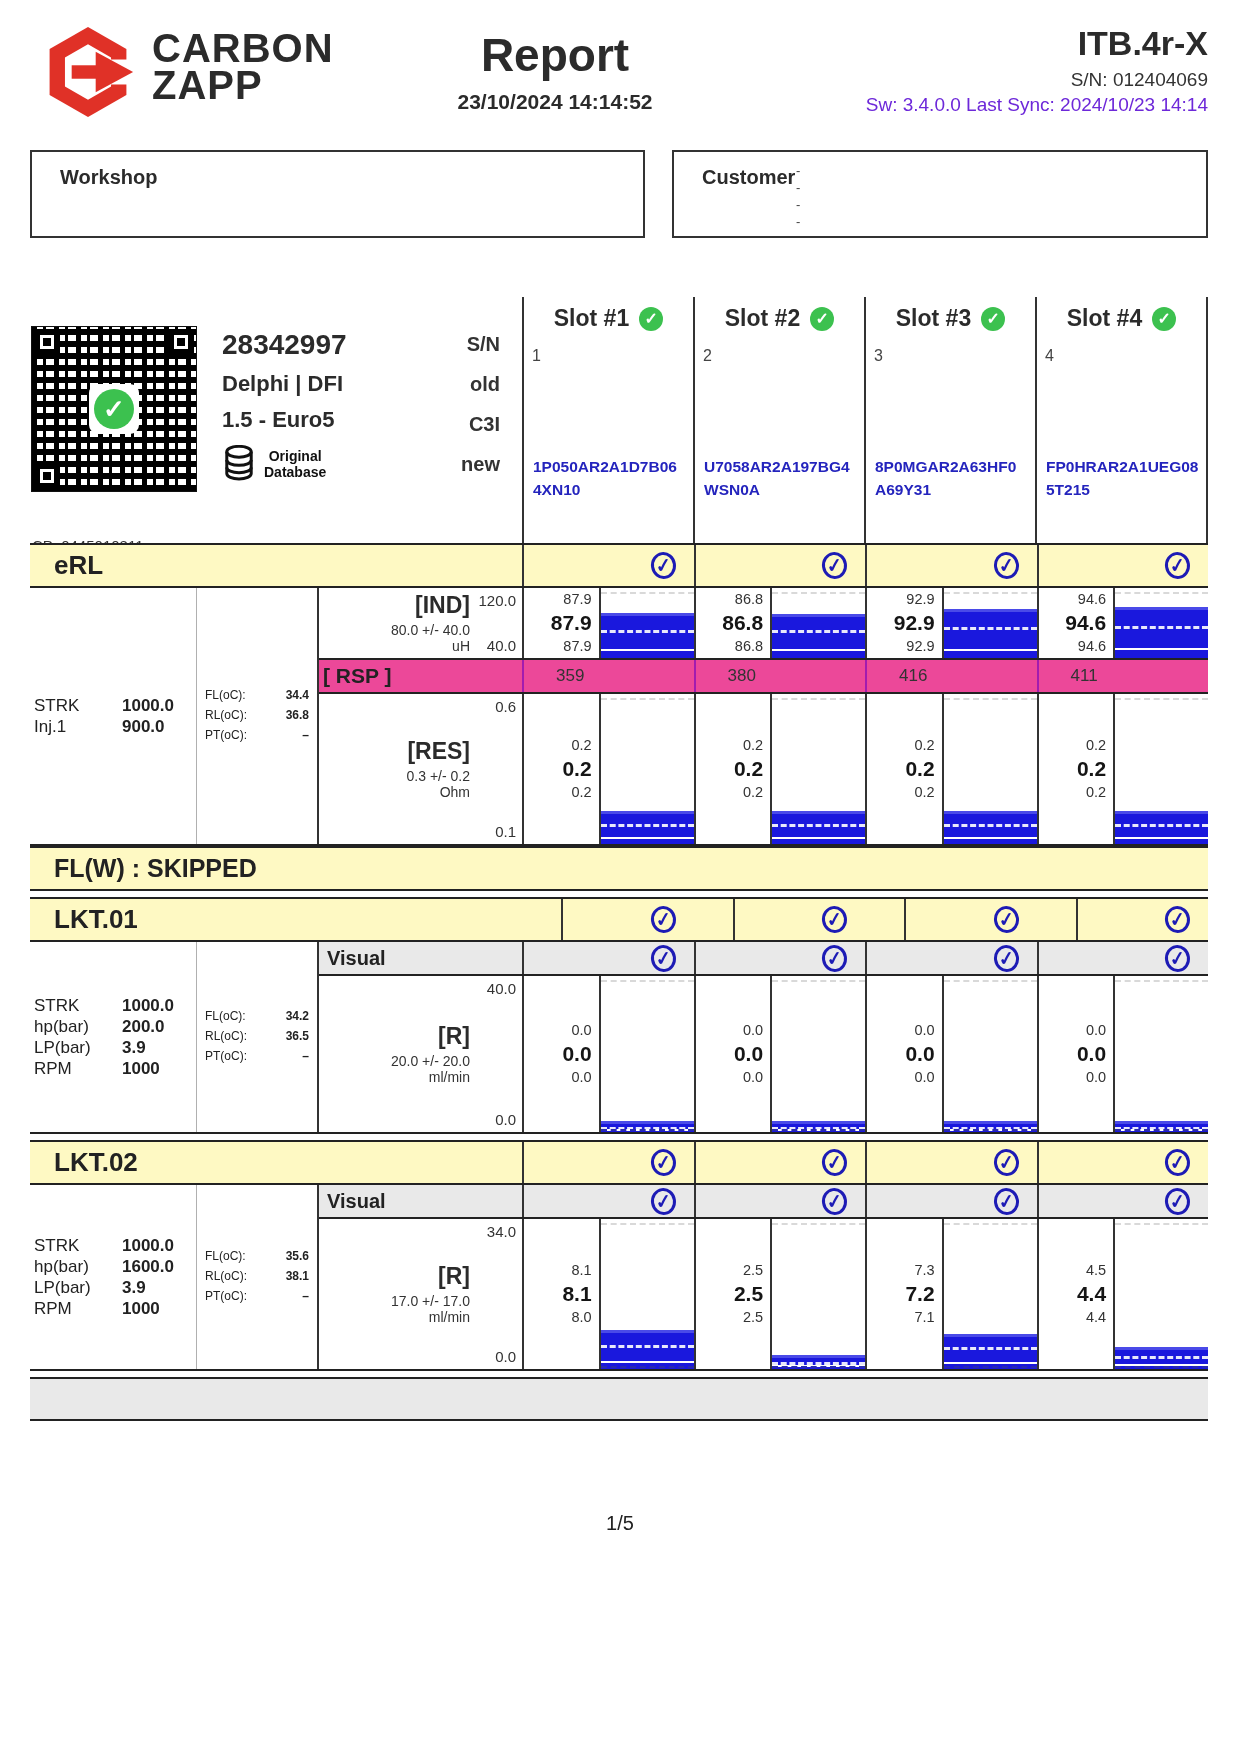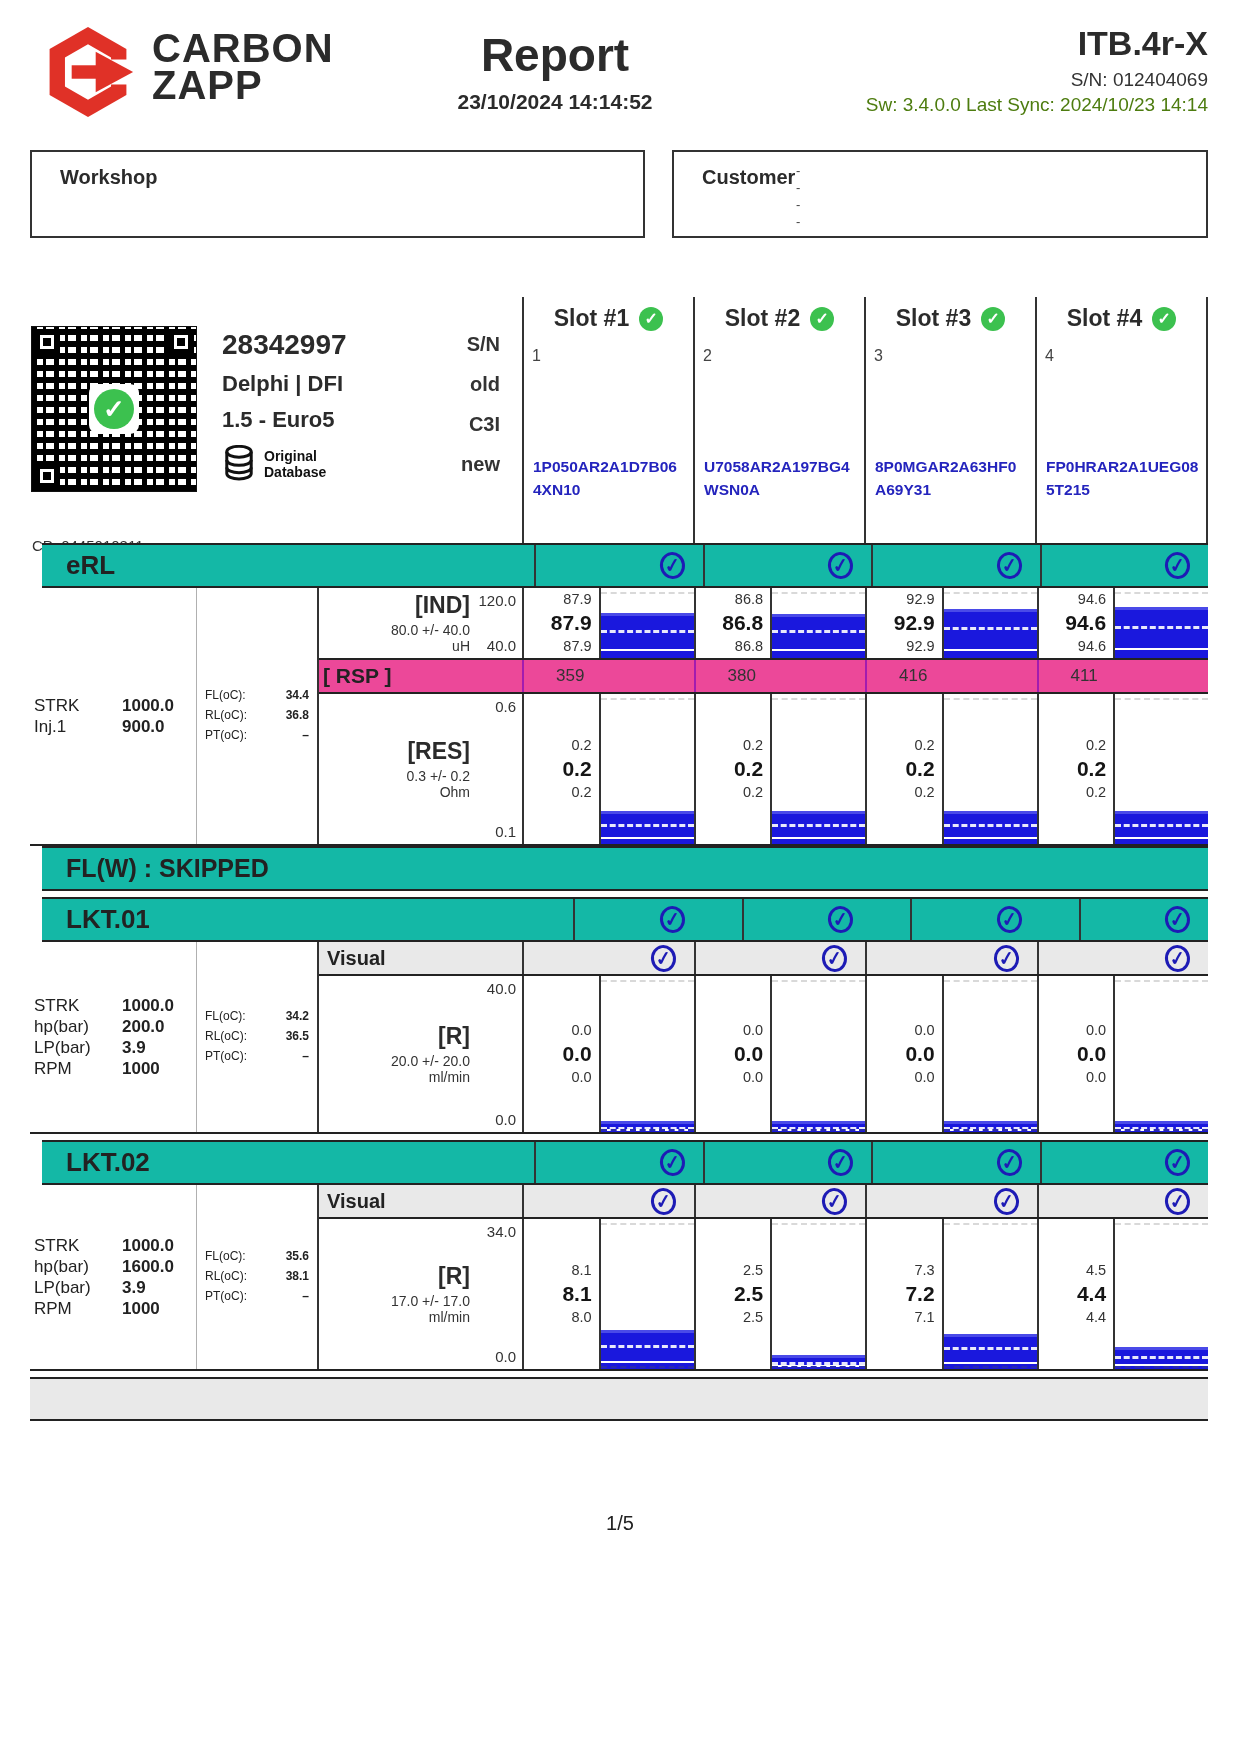--- a/index.html
+++ b/index.html
@@ -8,21 +8,21 @@
 
   
   .hdr{position:absolute;top:0;left:0;width:100%;height:140px;}
   .logo{position:absolute;left:40px;top:24px;width:96px;height:96px;}
   .brand{position:absolute;left:152px;top:30px;font-weight:bold;font-size:40px;line-height:.92;letter-spacing:1px;color:#2b2b2b;}
   .rep-title{position:absolute;left:400px;top:28px;width:310px;text-align:center;font-size:46px;font-weight:bold;color:#2b2b2b;}
   .rep-date{position:absolute;left:400px;top:90px;width:310px;text-align:center;font-size:21px;font-weight:bold;color:#2b2b2b;}
   .dev-block{position:absolute;right:32px;top:24px;text-align:right;}
   .dev-name{font-size:34px;font-weight:bold;color:#2b2b2b;}
   .dev-sn{font-size:19px;margin-top:6px;color:#333;}
-  .dev-sw{font-size:19px;margin-top:3px;color:#4d7c0f;}
+  .dev-sw{font-size:19px;margin-top:3px;color:#6d28d9;}
 
   
   .box{position:absolute;top:150px;height:88px;border:2px solid #333;box-sizing:border-box;}
   .box-label{position:absolute;left:28px;top:14px;font-size:20px;font-weight:bold;color:#2b2b2b;}
   .box-ws{left:30px;width:615px;}
   .box-cu{left:672px;width:536px;}
   .cu-dashes{position:absolute;left:122px;top:10px;font-size:13px;color:#444;line-height:17px;}
   .cu-dashes div{height:17px;}
 
   
@@ -45,27 +45,27 @@
   .qr .finder i{position:absolute;left:3px;top:3px;width:8px;height:8px;background:#000;display:block;}
   .qr .f-tl{left:2px;top:2px;}.qr .f-tr{right:2px;top:2px;}.qr .f-bl{left:2px;bottom:2px;}
   .qr-badge{position:absolute;left:57px;top:57px;width:50px;height:50px;background:#fff;border-radius:9px;display:flex;align-items:center;justify-content:center;}
   .greencheck{width:40px;height:40px;border-radius:50%;background:#3cc14f;color:#fff;font-size:26px;font-weight:bold;display:inline-flex;align-items:center;justify-content:center;line-height:1;}
   .greencheck.sm{width:24px;height:24px;font-size:16px;}
   .cp-text{position:absolute;left:2px;top:204px;font-size:15px;color:#333;margin-top:36px;}
   .inj-block{position:absolute;left:192px;top:32px;}
   .inj-pn{font-size:28px;font-weight:bold;color:#2b2b2b;}
   .inj-line{font-size:22px;font-weight:bold;color:#2b2b2b;margin-top:10px;}
   .db-row{display:flex;align-items:center;gap:8px;margin-top:12px;}
-  .db-text{font-size:14px;font-weight:bold;line-height:1.15;color:#111;}
+  .db-text{font-size:14px;font-weight:bold;line-height:1.15;color:#111;text-align:center;}
   .sn-col{position:absolute;right:22px;top:36px;text-align:right;font-size:20px;font-weight:bold;color:#333;}
   .sn-col div{margin-bottom:17px;}
 
   
   .mtable{position:absolute;left:30px;top:543px;width:1178px;}
-  .sec-head{display:flex;height:45px;background:#14b8a6;border-top:2px solid #222;border-bottom:2px solid #222;box-sizing:border-box;margin-left:12px;}
+  .sec-head{display:flex;height:45px;background:#fef9c3;border-top:2px solid #222;border-bottom:2px solid #222;box-sizing:border-box;}
   .sec-head .t-cell{width:492px;display:flex;align-items:center;padding-left:24px;box-sizing:border-box;font-size:26px;font-weight:bold;color:#222;}
   .sec-head .s-cell{flex:1;border-left:2px solid #333;display:flex;align-items:center;justify-content:flex-end;padding-right:18px;box-sizing:border-box;}
   .sec-head.fullrow{padding-left:24px;align-items:center;display:flex;font-size:25px;font-weight:bold;}
   .bluecheck{width:25px;height:27px;border:3px solid #1d1bb5;border-radius:50%;color:#1d1bb5;font-weight:bold;font-size:19px;display:inline-flex;align-items:center;justify-content:center;transform:rotate(-8deg);box-sizing:border-box;}
 
   .body-row{display:flex;border-bottom:2px solid #222;box-sizing:border-box;border-left:2px solid #222;border-right:2px solid #222;margin-left:-2px;margin-right:-2px;}
   .body-row{border-left:none;border-right:none;margin:0;}
   .p-col{width:167px;border-right:1px solid #b0b0b0;box-sizing:border-box;display:flex;flex-direction:column;justify-content:center;padding-left:4px;}
   .t-col{width:122px;border-right:2px solid #333;box-sizing:border-box;display:flex;flex-direction:column;justify-content:center;padding:0 8px;}
   .g-col{flex:1;display:flex;flex-direction:column;}

